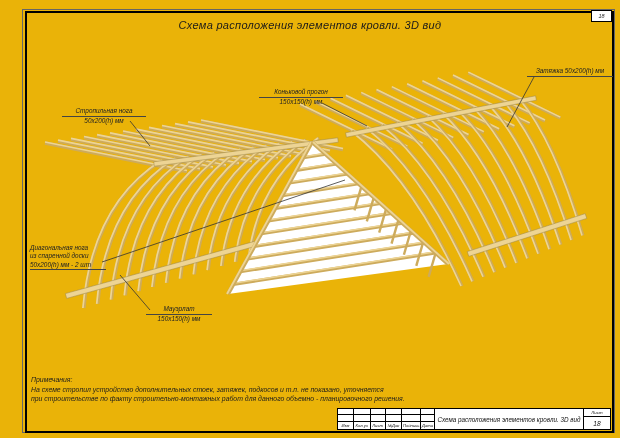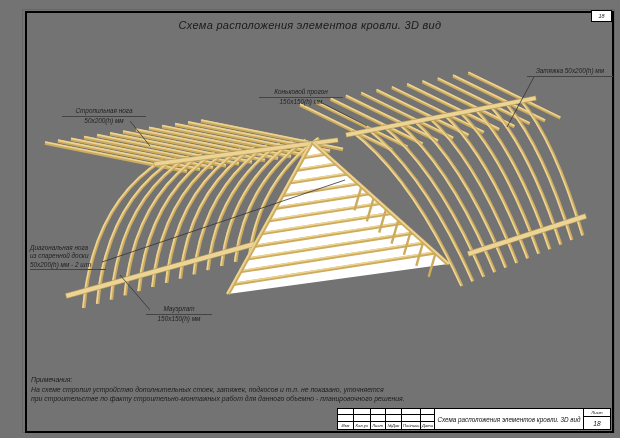--- a/index.html
+++ b/index.html
@@ -1,18 +1,18 @@
 <!DOCTYPE html>
 <html><head>
 <meta charset="utf-8">
 <style>
   html,body{margin:0;padding:0;background:#fff;}
   body{width:620px;height:438px;position:relative;overflow:hidden;
        font-family:"Liberation Sans",sans-serif;-webkit-font-smoothing:antialiased;}
-  .sheet{position:absolute;inset:0;background:#737373;}
+  .sheet{position:absolute;inset:0;background:#eab308;}
   .frame-outer{position:absolute;left:22px;top:9px;width:591px;height:422px;border:1px solid #666;}
   .frame-inner{position:absolute;left:25px;top:11px;width:585px;height:418px;border:2px solid #000;}
   .corner-box{position:absolute;left:591px;top:10px;width:21px;height:12px;border:1.5px solid #000;
               display:flex;align-items:center;justify-content:center;
               font:italic 5.5px "Liberation Sans",sans-serif;color:#222;box-sizing:border-box;background:#fff;}
   .sheet-title{position:absolute;left:0;top:19px;width:620px;text-align:center;
                font:italic 11px "Liberation Sans",sans-serif;color:#1a1a1a;letter-spacing:.3px;}
   svg.draw{position:absolute;left:0;top:0;width:620px;height:438px;}
   .lbl{position:absolute;font:italic 6.4px "Liberation Sans",sans-serif;color:#222;
        text-align:center;line-height:1.3;}

